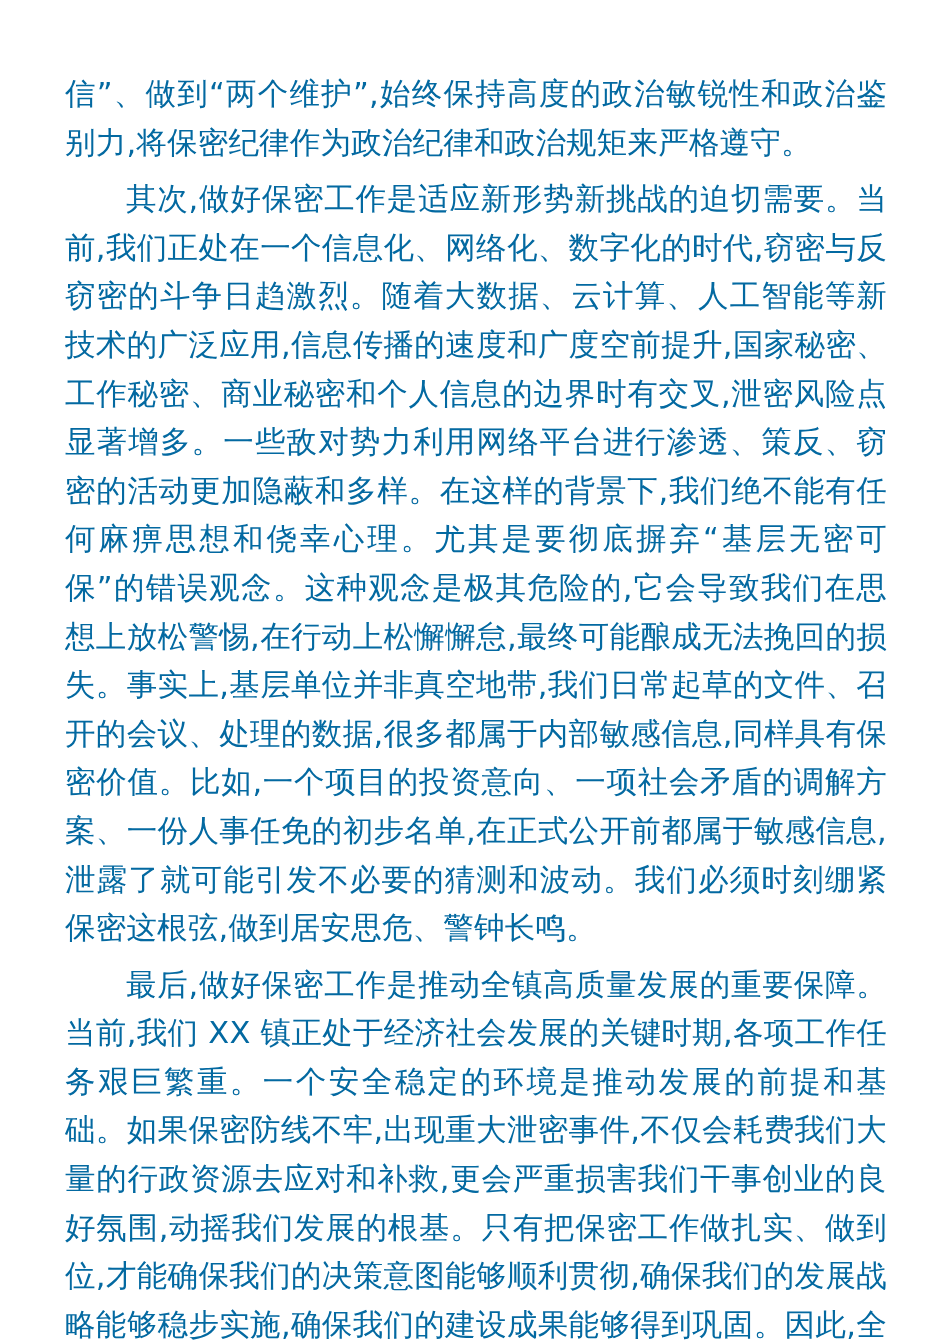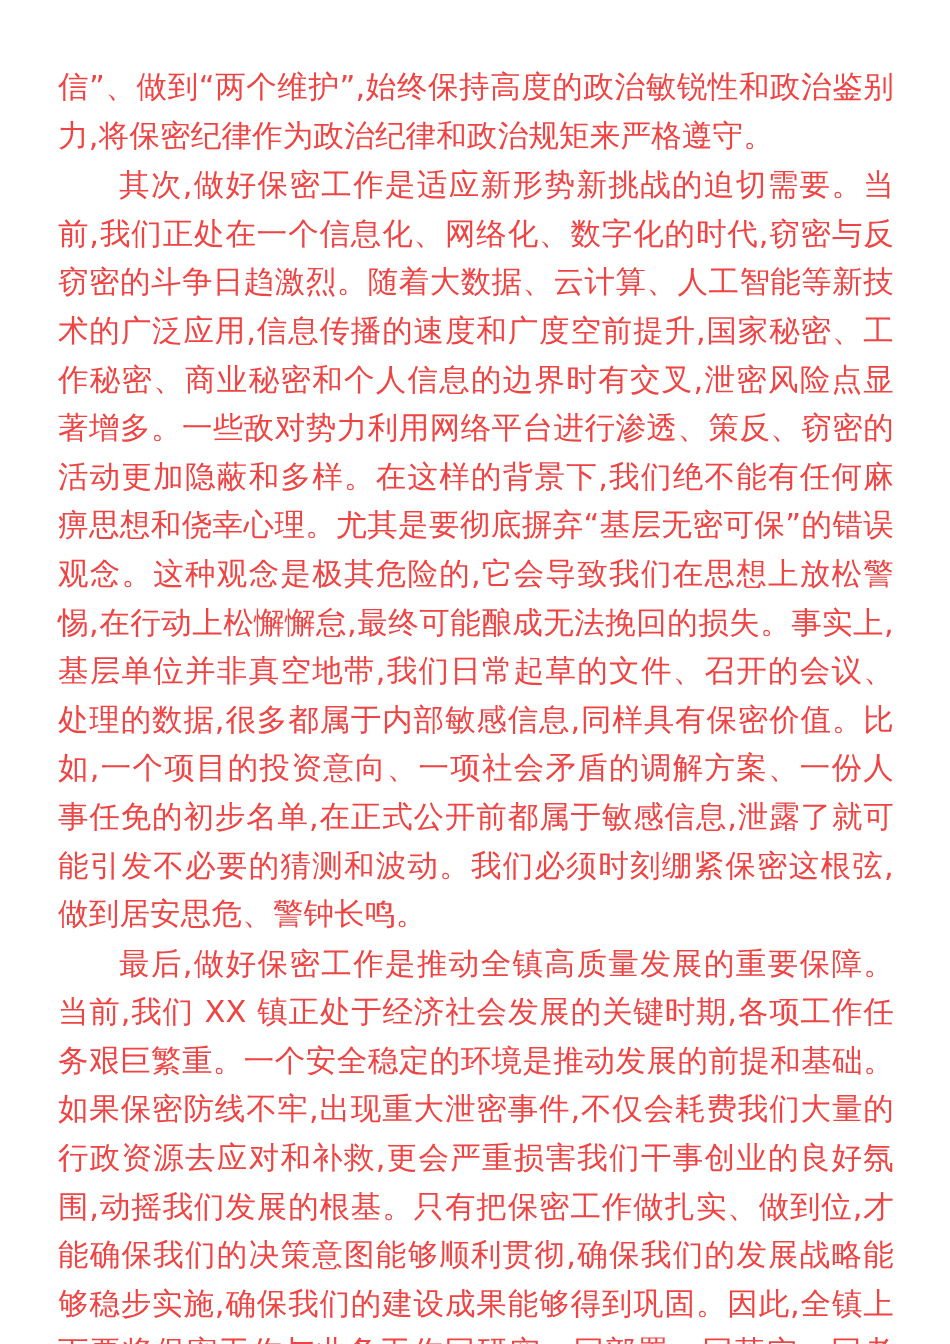--- a/index.html
+++ b/index.html
@@ -19,23 +19,23 @@
     overflow: hidden;
     box-sizing: border-box;
   }
   .doc-body {
     position: absolute;
     left: 57px;
     top: 62px;
     width: 838px;
   }
   .para {
-    margin: 1px;
+    margin: 8px;
     padding: 0;
-    color: #ef4444;
+    color: #0369a1;
     font-size: 30.5px;
     line-height: 48.6px;
     letter-spacing: 0.2px;
     text-align: justify;
     text-justify: inter-character;
     text-align-last: left;
     word-break: break-all;
     font-weight: 400;
     font-family: "DejaVu Sans", "Liberation Sans", sans-serif;
   }

